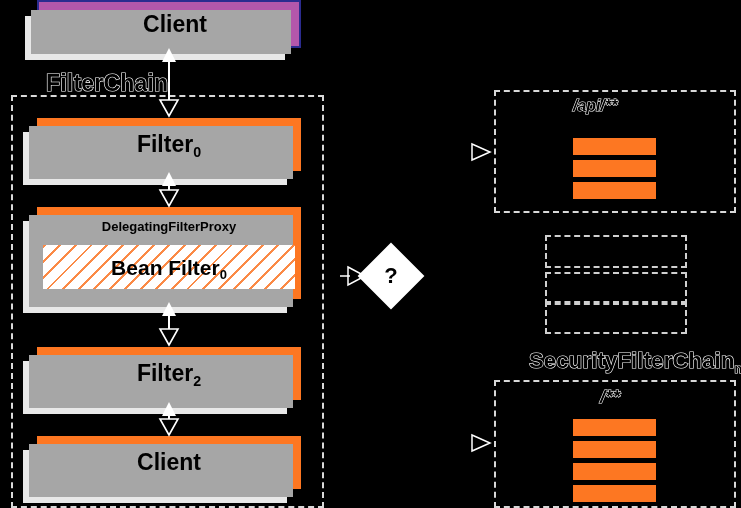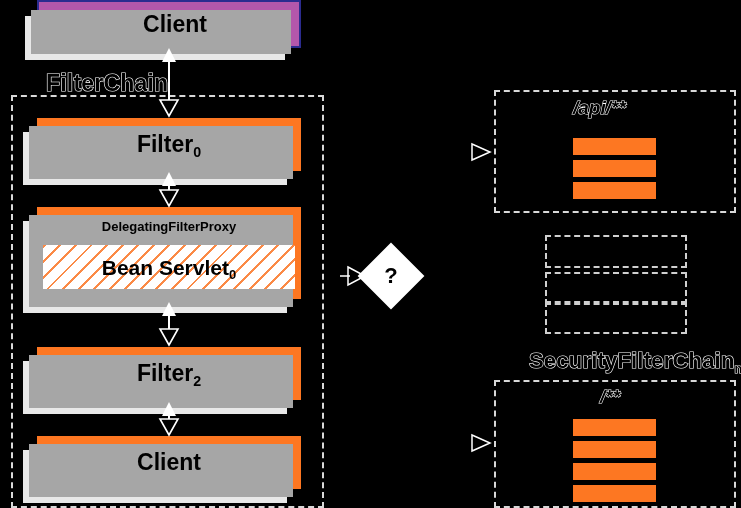--- a/index.html
+++ b/index.html
@@ -186,41 +186,41 @@
       <span>Filter</span><sub>0</sub>
     </span>
   </div>
 
   <div class="dfp" style="left:37px; top:207px; width:264px; height:92px;">
     <span class="shadow-far"></span>
     <span class="shadow-near"></span>
     <div class="dfp-title">DelegatingFilterProxy</div>
     <div class="dfp-inner">
       <span class="node-label">
-        <span>Bean Servlet</span><sub>0</sub>
+        <span>Bean Filter</span><sub>0</sub>
       </span>
     </div>
   </div>
 
   <div class="node node-orange" style="left:37px; top:347px; width:264px; height:53px;text-align:right;">
     <span class="shadow-far"></span>
     <span class="shadow-near"></span>
     <span class="node-label" style="font-size:23px;">
       <span>Filter</span><sub>2</sub>
     </span>
   </div>
 
   <div class="node node-orange" style="left:37px; top:436px; width:264px; height:53px;">
     <span class="shadow-far"></span>
     <span class="shadow-near"></span>
     <span class="node-label" style="font-size:23px;">Client</span>
   </div>
 
   <div class="dashed-box" style="left:494px; top:90px; width:242px; height:123px;"></div>
-  <div class="outline-italic" style="left:573px; top:97px; font-size:19px;">/api/**</div>
+  <div class="outline-italic" style="left:573px; top:97px; font-size:16px;">/api/**</div>
   <div class="sec-bar" style="left:573px; top:138px; width:83px; height:17px;"></div>
   <div class="sec-bar" style="left:573px; top:160px; width:83px; height:17px;"></div>
   <div class="sec-bar" style="left:573px; top:182px; width:83px; height:17px;"></div>
 
   <div class="dashed-box thin" style="left:545px; top:235px; width:142px; height:33px;"></div>
   <div class="dashed-box thin" style="left:545px; top:272px; width:142px; height:33px;"></div>
   <div class="dashed-box thin" style="left:545px; top:301px; width:142px; height:33px;"></div>
 
   <div class="outline-text" style="left:493px; top:348px; font-size:22px;">
     <span>SecurityFilterChain</span><sub>n</sub>

